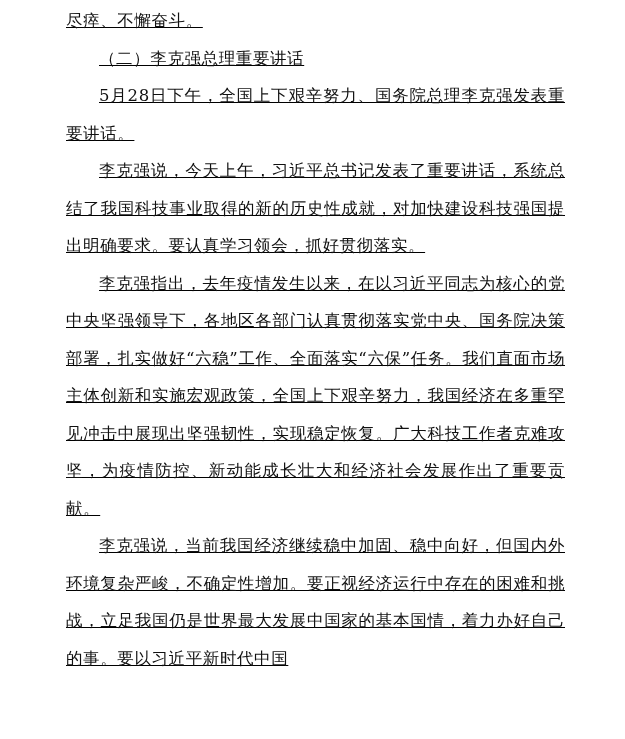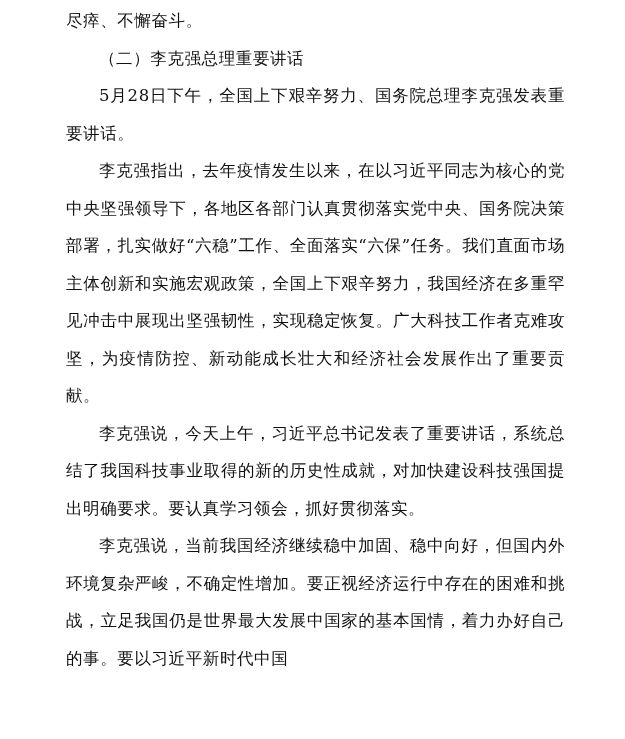--- a/index.html
+++ b/index.html
@@ -13,20 +13,21 @@
     overflow: hidden;
     font-family: "DejaVu Serif", "Liberation Serif", serif;
   }
   .page {
     position: relative;
     width: 625px;
     height: 739px;
     background: #ffffff;
     box-sizing: border-box;
     padding: 0 60px 0 66px;
+    text-decoration: underline;
   }
   .doc-body {
     padding-top: 2px;
   }
   p.para {
     margin: 0;
     font-size: 16.5px;
     line-height: 37.5px;
     color: #111111;
     text-align: justify;
@@ -52,20 +53,20 @@
 <div class="page">
   <div class="doc-body">
 
     <p class="para cont">尽瘁、不懈奋斗。</p>
 
 
     <p class="para heading">（二）李克强总理重要讲话</p>
 
     <p class="para indent">5月28日下午，全国上下艰辛努力、国务院总理李克强发表重要讲话。</p>
 
+    <p class="para indent">李克强说，今天上午，习近平总书记发表了重要讲话，系统总结了我国科技事业取得的新的历史性成就，对加快建设科技强国提出明确要求。要认真学习领会，抓好贯彻落实。</p>
+
     <p class="para indent">李克强指出，去年疫情发生以来，在以习近平同志为核心的党中央坚强领导下，各地区各部门认真贯彻落实党中央、国务院决策部署，扎实做好“六稳”工作、全面落实“六保”任务。我们直面市场主体创新和实施宏观政策，全国上下艰辛努力，我国经济在多重罕见冲击中展现出坚强韧性，实现稳定恢复。广大科技工作者克难攻坚，为疫情防控、新动能成长壮大和经济社会发展作出了重要贡献。</p>
-
-    <p class="para indent">李克强说，今天上午，习近平总书记发表了重要讲话，系统总结了我国科技事业取得的新的历史性成就，对加快建设科技强国提出明确要求。要认真学习领会，抓好贯彻落实。</p>
 
     <p class="para indent">李克强说，当前我国经济继续稳中加固、稳中向好，但国内外环境复杂严峻，不确定性增加。要正视经济运行中存在的困难和挑战，立足我国仍是世界最大发展中国家的基本国情，着力办好自己的事。要以习近平新时代中国</p>
 
   </div>
 </div>
 
 </body></html>

